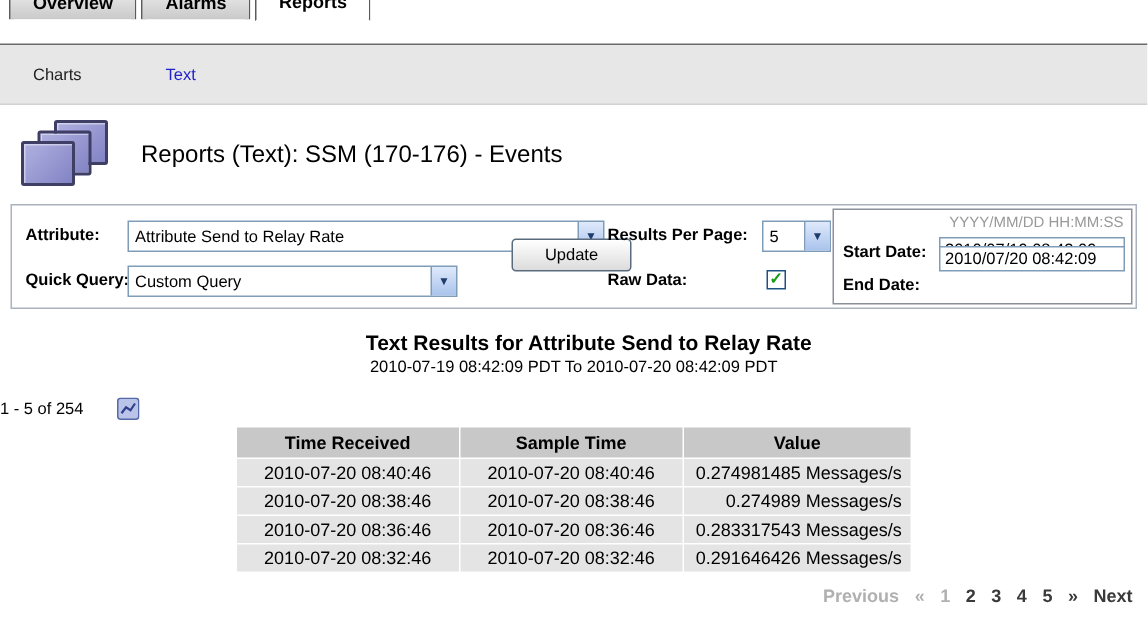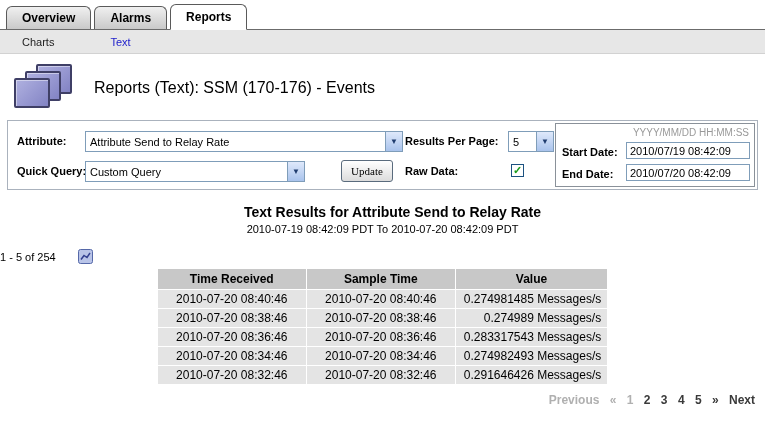--- a/index.html
+++ b/index.html
@@ -8,21 +8,21 @@
     background: #fff;
     font-family: "Liberation Sans", sans-serif;
     font-size: 12px;
     color: #000;
     position: relative;
   }
 
   
   .tabbar {
     height: 30px;
-    padding: 4px 0 0 6px;
+    padding: 4px 0 16px 6px;
     display: flex;
     align-items: flex-end;
     gap: 3px;
     border-bottom: 1px solid #6b6b6b;
     background: #fff;
   }
   .tab {
     height: 23px;
     line-height: 22px;
     padding: 0 15px;
@@ -39,21 +39,21 @@
     height: 26px;
     line-height: 25px;
     background: #fff;
     margin-bottom: -1px;
     border-bottom: 1px solid #fff;
     z-index: 2;
   }
 
   
   .subnav {
-    height: 24px;
+    height: 40px;
     background: #e7e7e7;
     border-bottom: 1px solid #d2d2d2;
     display: flex;
     align-items: center;
     padding-left: 22px;
     gap: 56px;
     font-size: 11px;
   }
   .subnav-item { color: #222; cursor: pointer; }
   .subnav-item.selected { color: #2222cc; }
@@ -119,23 +119,23 @@
     border-left: 1px solid #7f9db9;
     display: flex;
     align-items: center;
     justify-content: center;
     font-size: 8px;
     color: #1f3c6e;
   }
 
   .update-btn {
     position: absolute;
-    left: 333px; top: 39px;
-    width: 52px; height: 22px;
-    font-family: Liberation Serif, serif;
+    left: 333px; top: 22px;
+    width: 80px; height: 22px;
+    font-family: Liberation Sans, sans-serif;
     font-size: 11px;
     background: linear-gradient(#ffffff, #dcdcdc);
     border: 1px solid #5a6b7d;
     border-radius: 3px;
     cursor: pointer;
   }
 
   .checkbox {
     position: absolute;
     left: 503px; top: 43px;
@@ -162,21 +162,21 @@
   .date-input {
     position: absolute;
     left: 70px;
     width: 124px; height: 17px;
     border: 1px solid #7f9db9;
     font-family: "Liberation Sans", sans-serif;
     font-size: 11px;
     padding: 0 3px;
   }
   .din-start { top: 18px; }
-  .din-end   { top: 40px; }
+  .din-end   { top: 24px; }
 
   
   .results-title { text-align: center; font-size: 14px; font-weight: bold; margin-top: 14px; padding-left: 20px; }
   .results-subtitle { text-align: center; font-size: 11px; margin-top: 3px; }
 
   .range-row {
     display: flex;
     justify-content: flex-start;
     align-items: center;
     gap: 22px;
@@ -313,25 +313,20 @@
     </tr>
     <tr>
       <td>2010-07-20 08:38:46</td>
       <td>2010-07-20 08:38:46</td>
       <td class="value-cell">0.274989 Messages/s</td>
     </tr>
     <tr>
       <td>2010-07-20 08:36:46</td>
       <td>2010-07-20 08:36:46</td>
       <td class="value-cell">0.283317543 Messages/s</td>
-    </tr>
-    <tr>
-      <td>2010-07-20 08:34:46</td>
-      <td>2010-07-20 08:34:46</td>
-      <td class="value-cell">0.274982493 Messages/s</td>
     </tr>
     <tr>
       <td>2010-07-20 08:32:46</td>
       <td>2010-07-20 08:32:46</td>
       <td class="value-cell">0.291646426 Messages/s</td>
     </tr>
   </tbody>
 </table>
 
 <div class="pagination">

